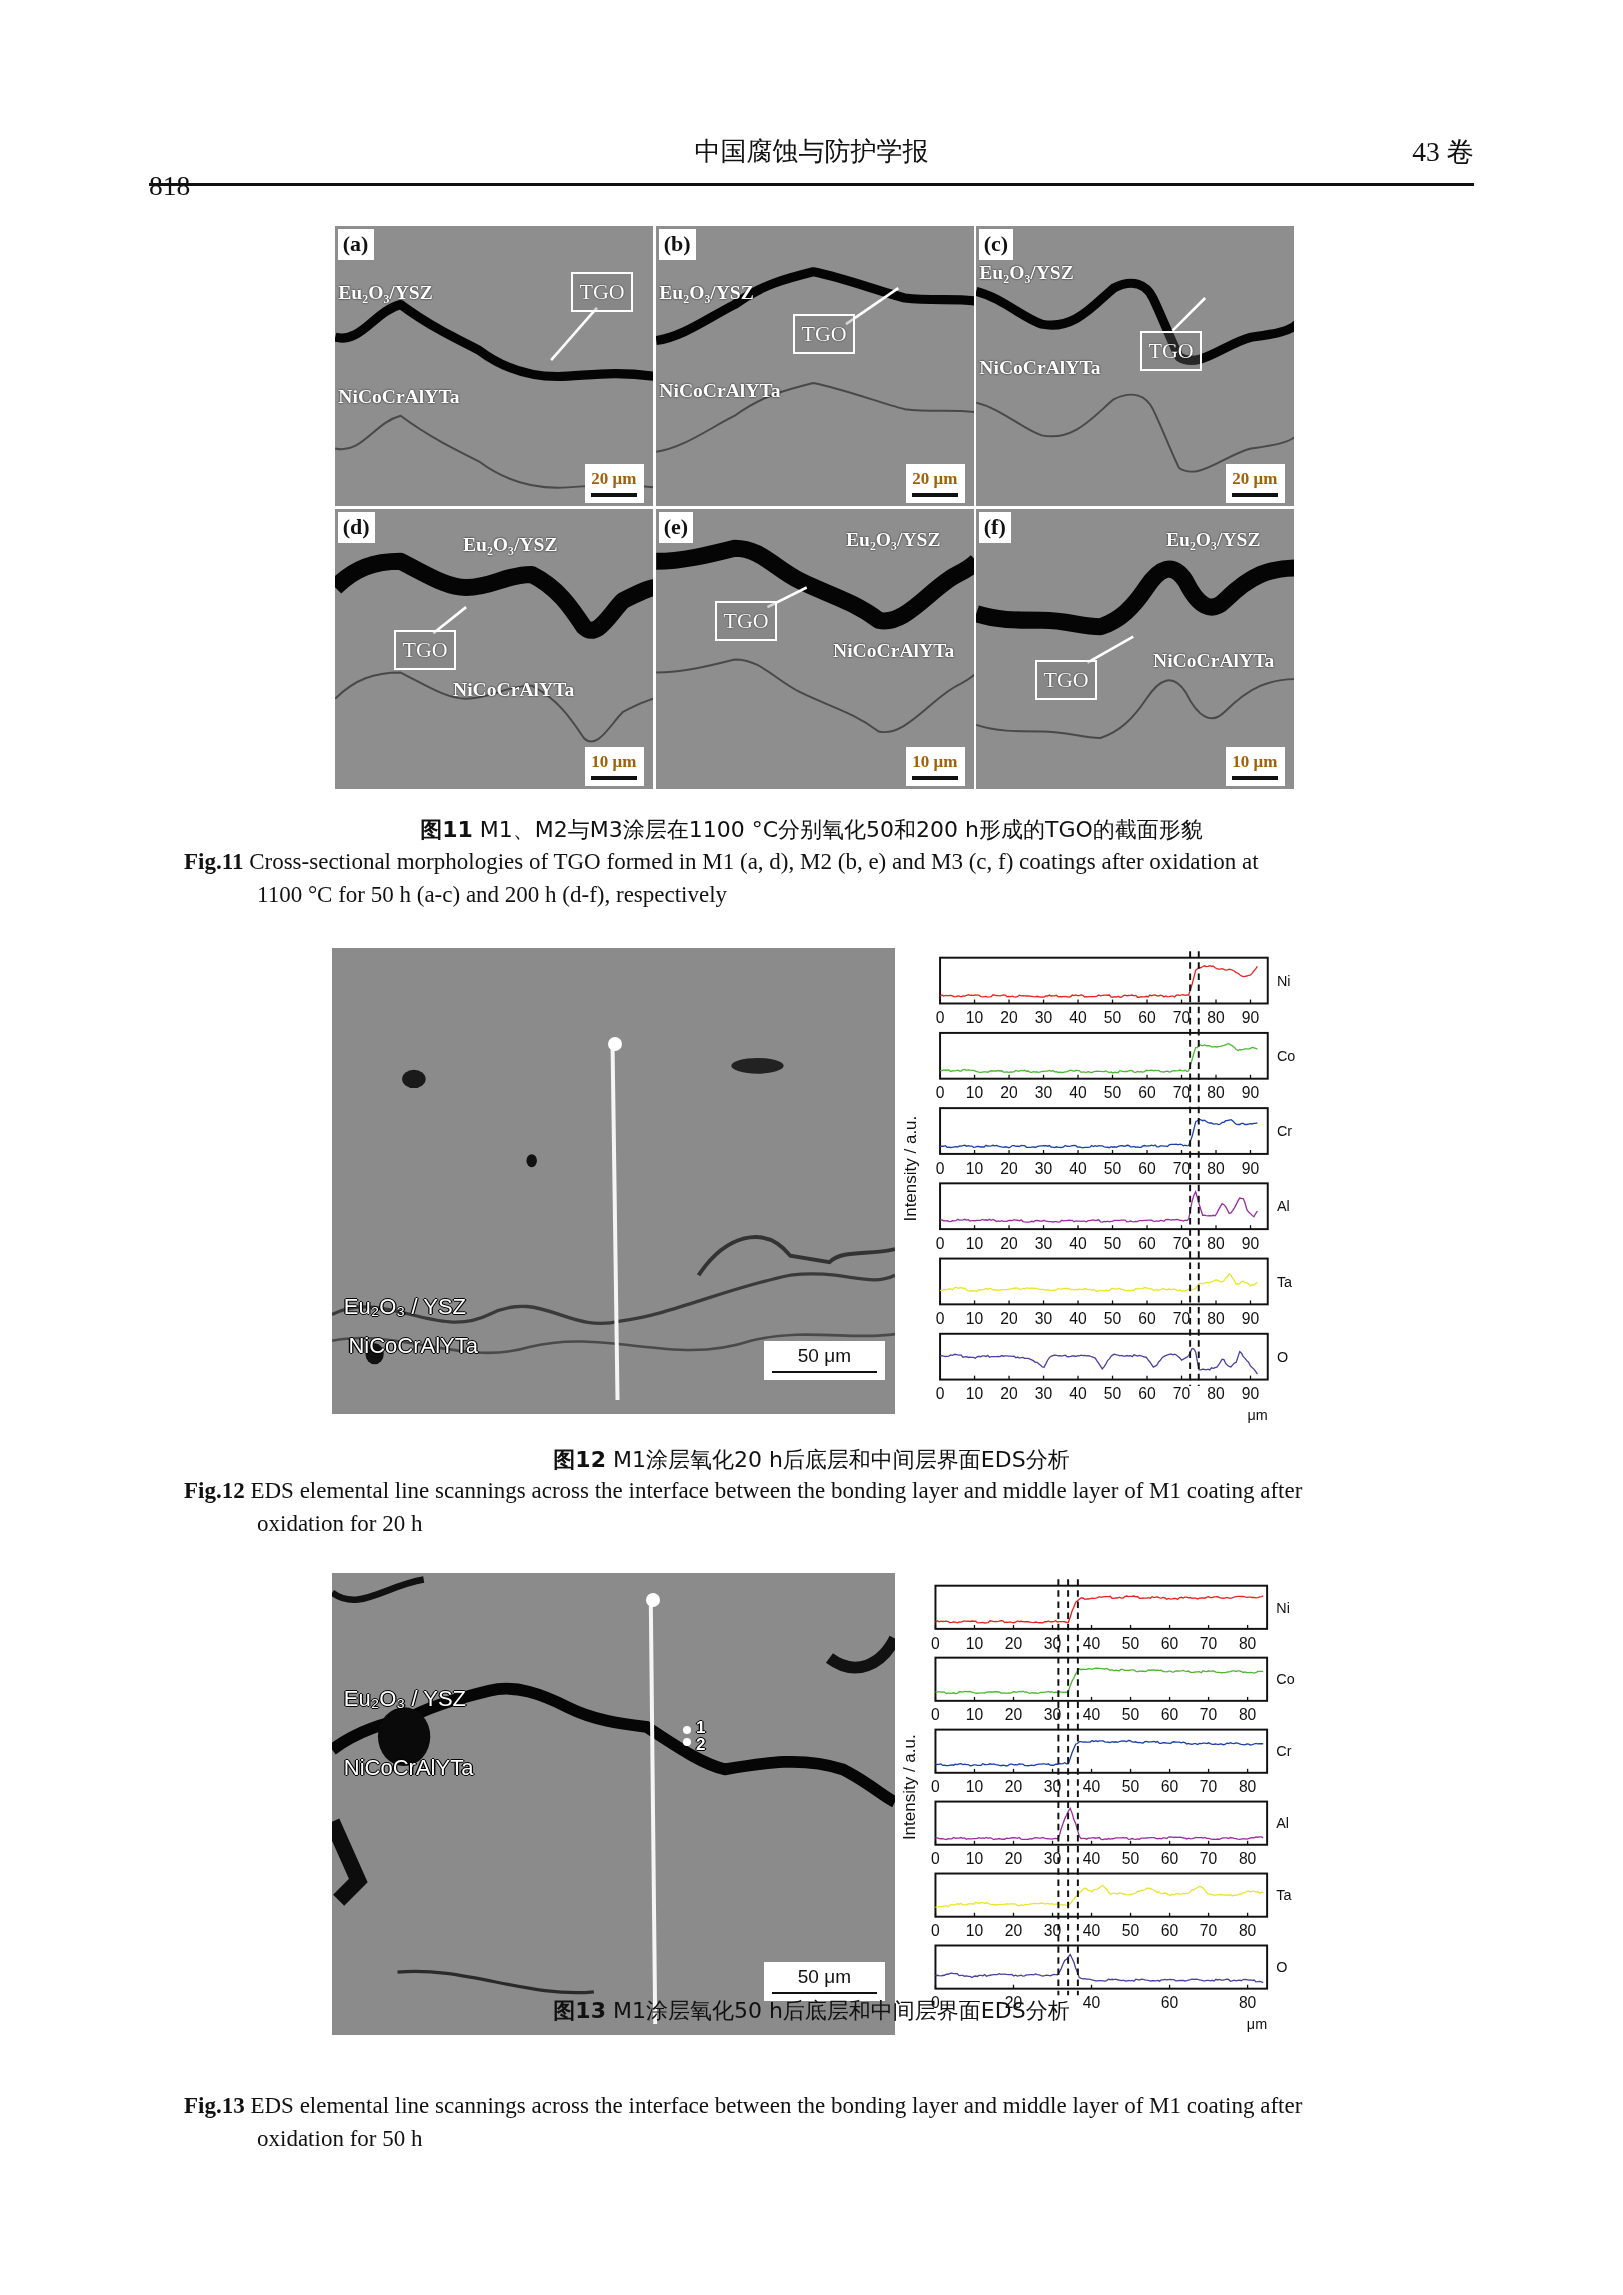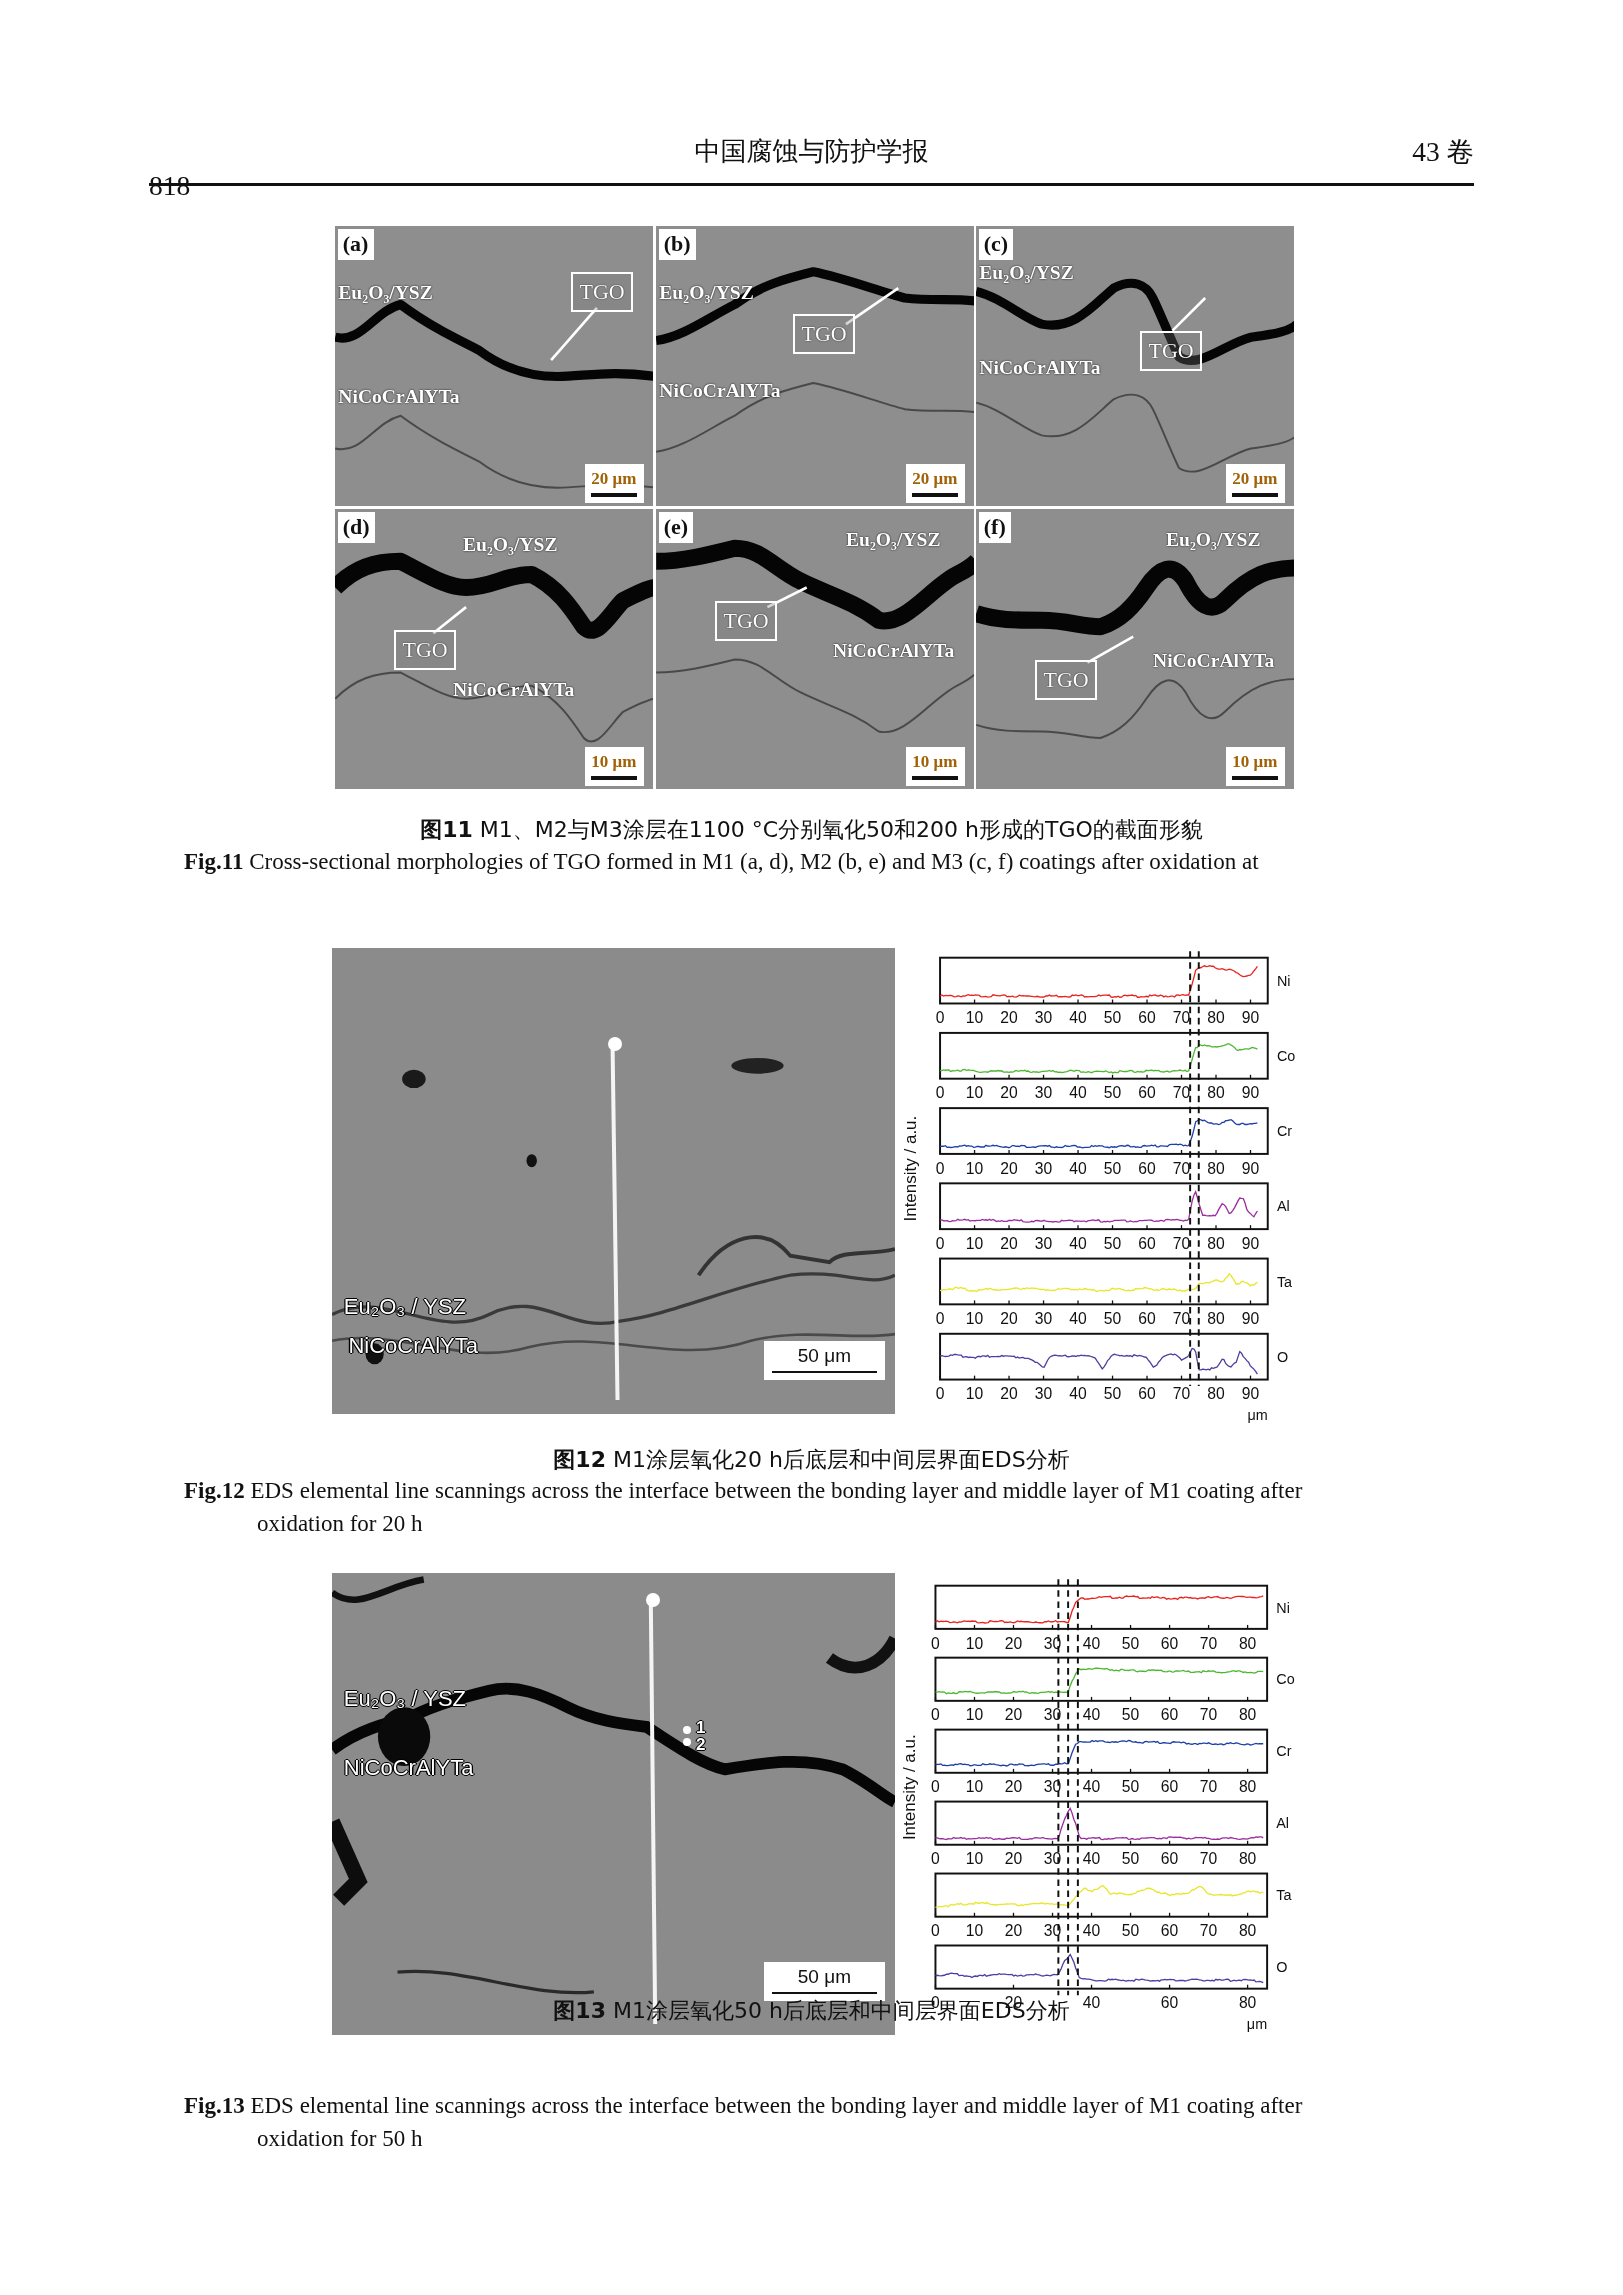--- a/index.html
+++ b/index.html
@@ -125,20 +125,21 @@
     </div>
   </div>
 
 <div class="abs cap-cn" style="top:815px;">
   <b>图11</b>
   <span>M1、M2与M3涂层在1100 °C分别氧化50和200 h形成的TGO的截面形貌</span>
 </div>
 <div class="abs cap-en" style="top:845px;">
   <span class="lbl">Fig.11</span>
   <span>Cross-sectional morphologies of TGO formed in M1 (a, d), M2 (b, e) and M3 (c, f) coatings after oxidation at</span>
+  <span class="indent">1100 °C for 50 h (a-c) and 200 h (d-f), respectively</span>
 </div>
 
 <div class="abs sem2" style="left:332px; top:948px; width:563px; height:466px;">
   <svg width="563" height="466" style="position:absolute;left:0;top:0" viewBox="0 0 860 712">
     <path d="M0,560 C80,520 160,600 240,560 C320,520 360,590 440,570 C520,560 600,520 700,500 C780,490 820,520 860,500" stroke="#3a3a3a" stroke-width="5" fill="none"></path>
     <path d="M0,600 C100,580 200,640 300,610 C420,580 520,640 640,600 C720,580 800,600 860,590" stroke="#4a4a4a" stroke-width="4" fill="none"></path>
     <path d="M560,500 C600,440 660,420 700,470 L760,480 C780,460 820,470 860,460" stroke="#333" stroke-width="6" fill="none"></path>
     <ellipse cx="65" cy="620" rx="14" ry="16" fill="#111"></ellipse>
     <ellipse cx="125" cy="200" rx="18" ry="14" fill="#1a1a1a"></ellipse>
     <ellipse cx="650" cy="180" rx="40" ry="12" fill="#222"></ellipse>

